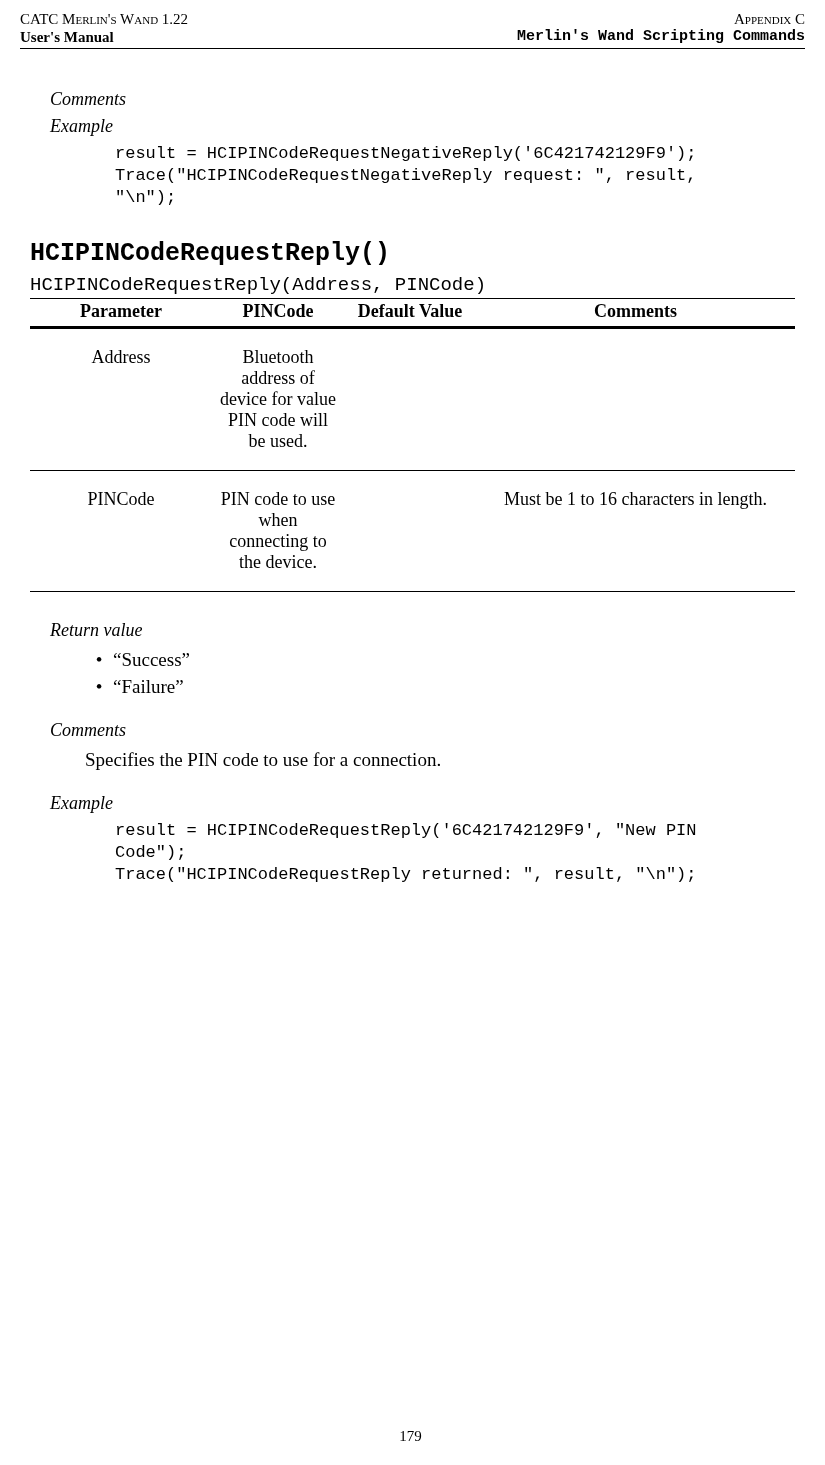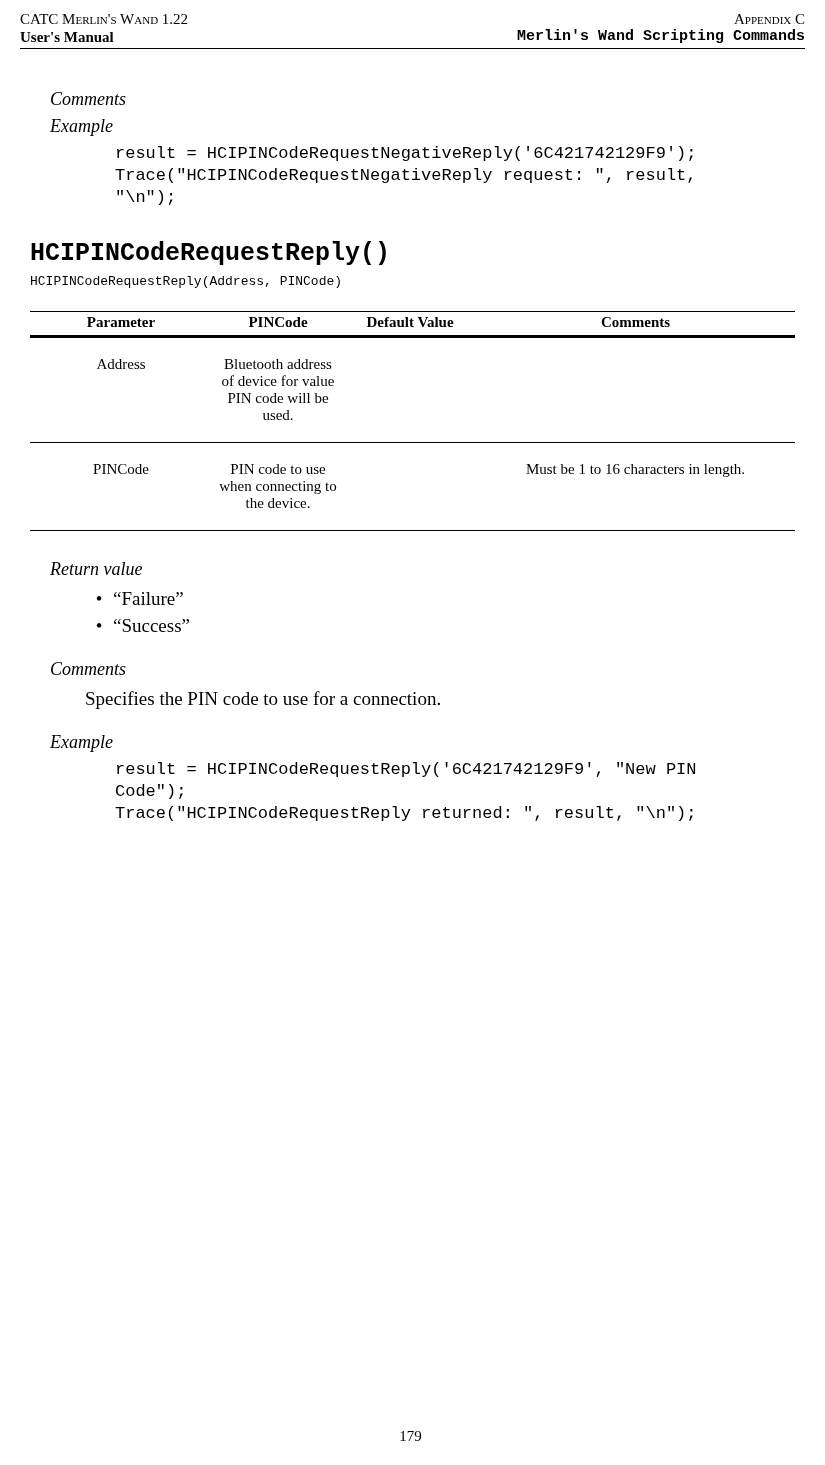--- a/index.html
+++ b/index.html
@@ -55,27 +55,27 @@
     white-space: pre-wrap;
   }
   .func-heading {
     font-family: "Courier New", Courier, monospace;
     font-weight: bold;
     font-size: 25px;
     margin: 20px 0 6px 0;
   }
   .func-signature {
     font-family: "Courier New", Courier, monospace;
-    font-size: 13px;
-    margin: 0 0 22px 0;
+    font-size: 19px;
+    margin: 0 0 2px 0;
   }
   table.param-table {
     width: 100%;
     border-collapse: collapse;
-    font-size: 15px;
+    font-size: 18px;
     margin-bottom: 28px;
   }
   table.param-table thead th {
     font-weight: bold;
     text-align: center;
     padding: 2px 6px 4px 6px;
     border-top: 1.5px solid #000;
     border-bottom: 3px solid #000;
   }
   table.param-table tbody td {
@@ -155,22 +155,22 @@
           <td>PINCode</td>
           <td>PIN code to use when connecting to the device.</td>
           <td></td>
           <td>Must be 1 to 16 characters in length.</td>
         </tr>
       </tbody>
     </table>
 
     <div class="section-label">Return value</div>
     <div class="return-list">
+      <div class="item"><span>“Success”</span></div>
       <div class="item"><span>“Failure”</span></div>
-      <div class="item"><span>“Success”</span></div>
     </div>
 
     <div class="section-label">Comments</div>
     <div class="body-text">Specifies the PIN code to use for a connection.</div>
 
     <div class="section-label">Example</div>
     <div class="code-block">result = HCIPINCodeRequestReply('6C421742129F9', "New PIN
 Code");
 Trace("HCIPINCodeRequestReply returned: ", result, "\n");</div>
 

